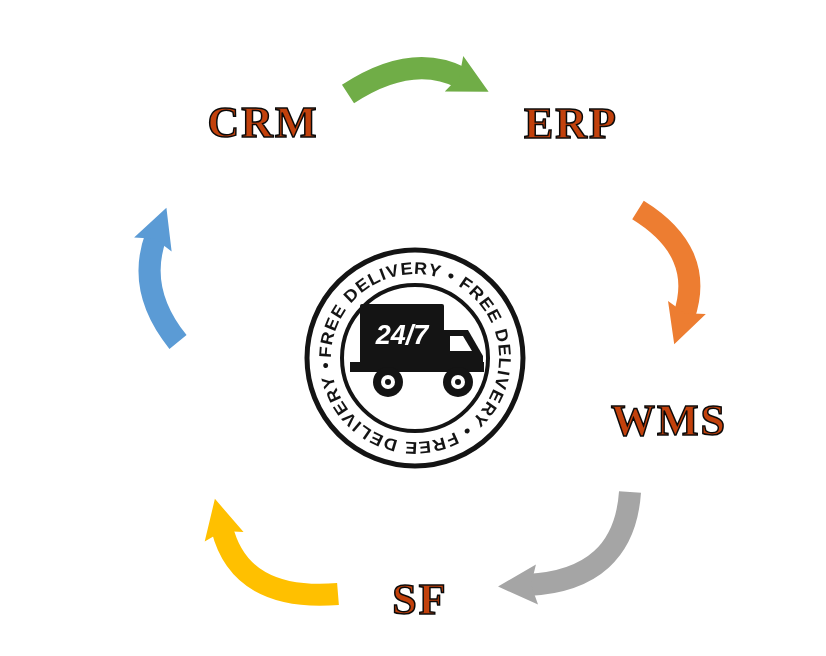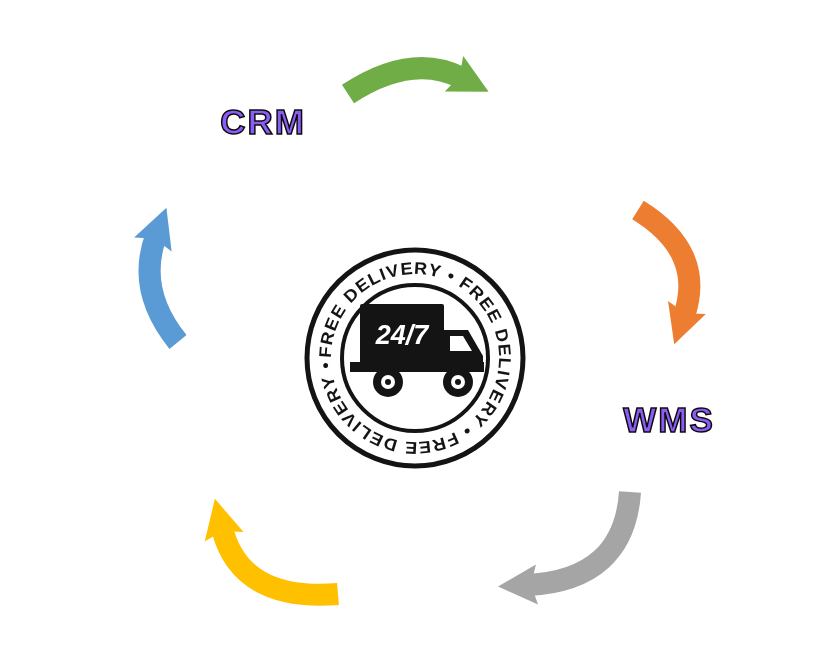--- a/index.html
+++ b/index.html
@@ -17,24 +17,25 @@
   }
   .stage svg {
     position: absolute;
     left: 0;
     top: 0;
   }
   .node {
     position: absolute;
     transform: translate(-50%, -50%);
     font-weight: 700;
-    font-size: 35px;
+    font-size: 44px;
     letter-spacing: 2px;
-    color: #8b5cf6;
+    color: #c2410c;
     white-space: nowrap;
+    font-family: Liberation Serif, serif;
     -webkit-text-stroke: 1.5px #0a0a0a;
   }
   .ring-text {
     font-family: "Liberation Sans", sans-serif;
     font-weight: 700;
     font-size: 17px;
     letter-spacing: 1px;
     fill: #141414;
   }
   .truck-label {
@@ -102,18 +103,20 @@
         <circle cx="458" cy="382" r="7" fill="#ffffff"></circle>
         <circle cx="458" cy="382" r="3" fill="#141414"></circle>
 
         <text x="402" y="344" text-anchor="middle" class="truck-label">24/7</text>
       </g>
     </g>
   </svg>
 
   <div class="node" style="left:263px; top:122px;">CRM</div>
 
+  <div class="node" style="left:571px; top:123px;">ERP</div>
 
   <div class="node" style="left:669px; top:420px;">WMS</div>
 
+  <div class="node" style="left:420px; top:599px;">SF</div>
 
 
 </div>
 
 </body></html>

